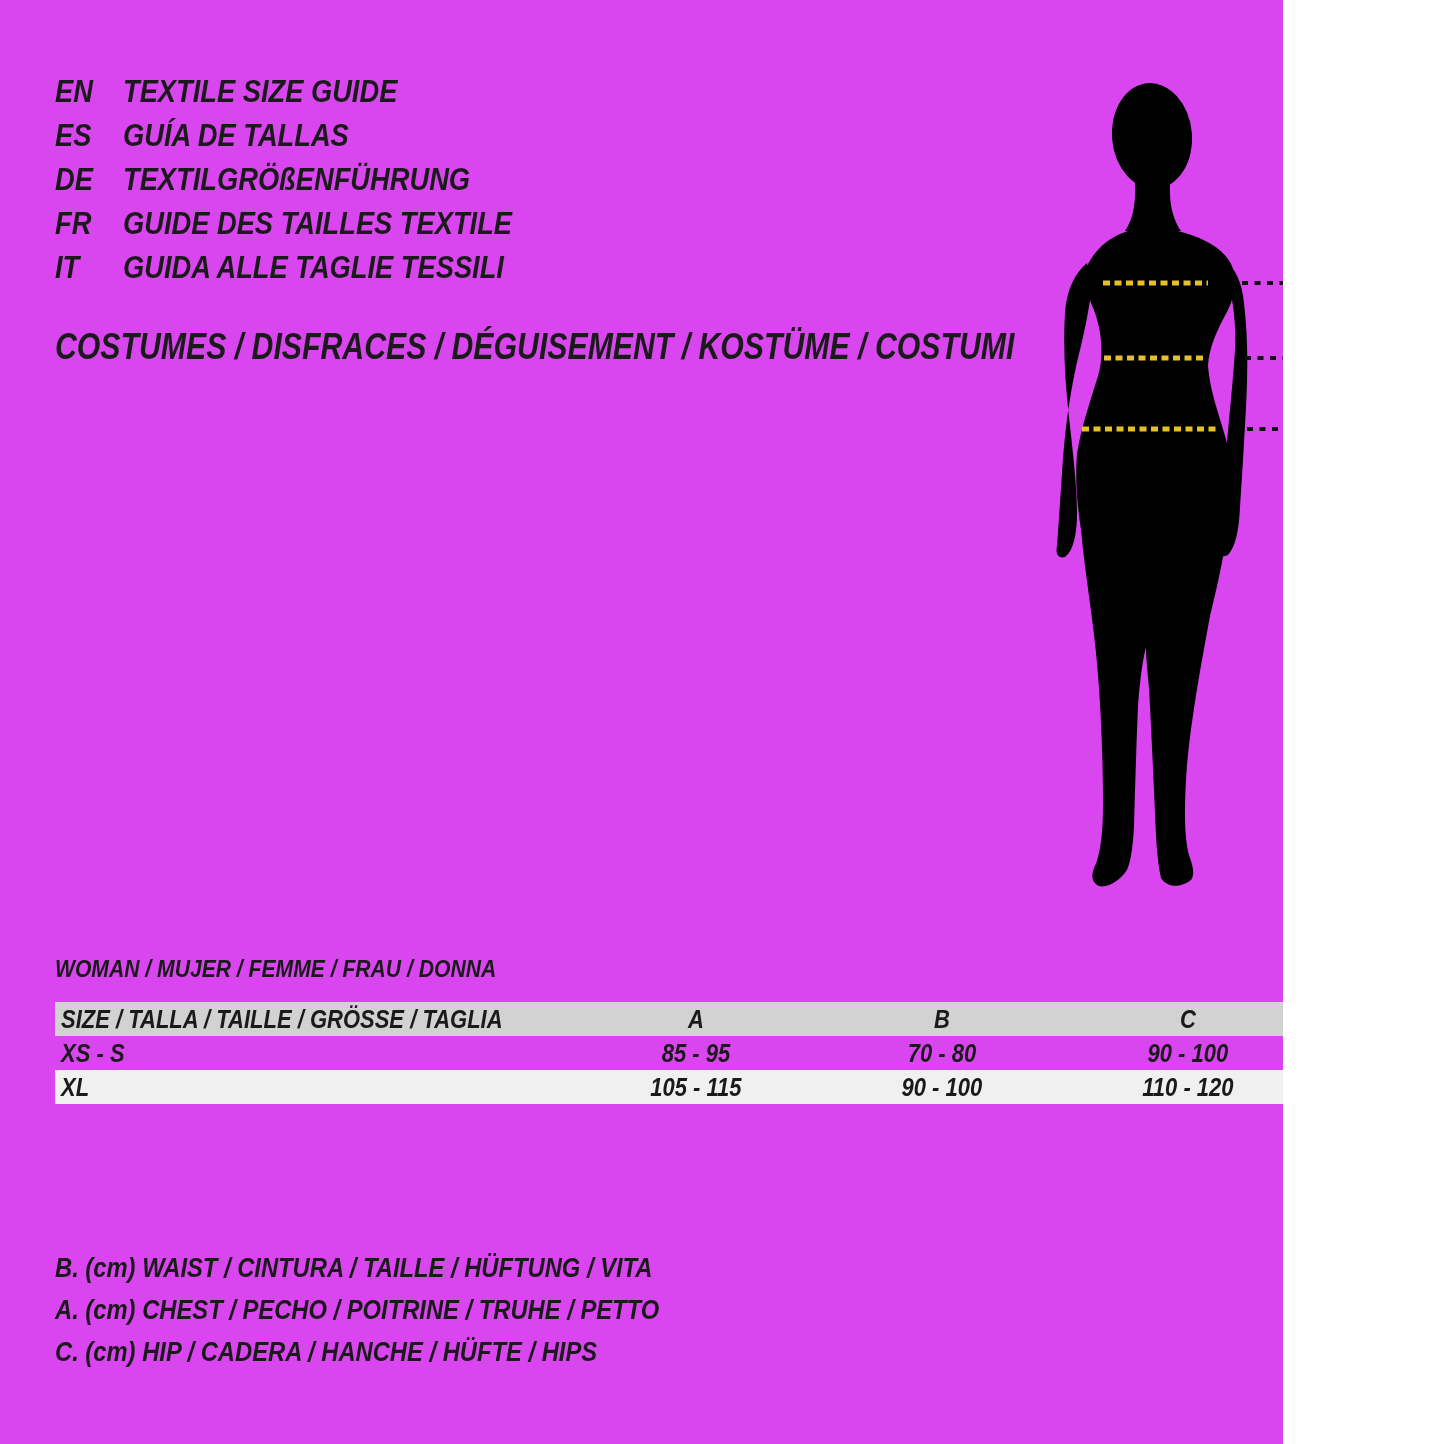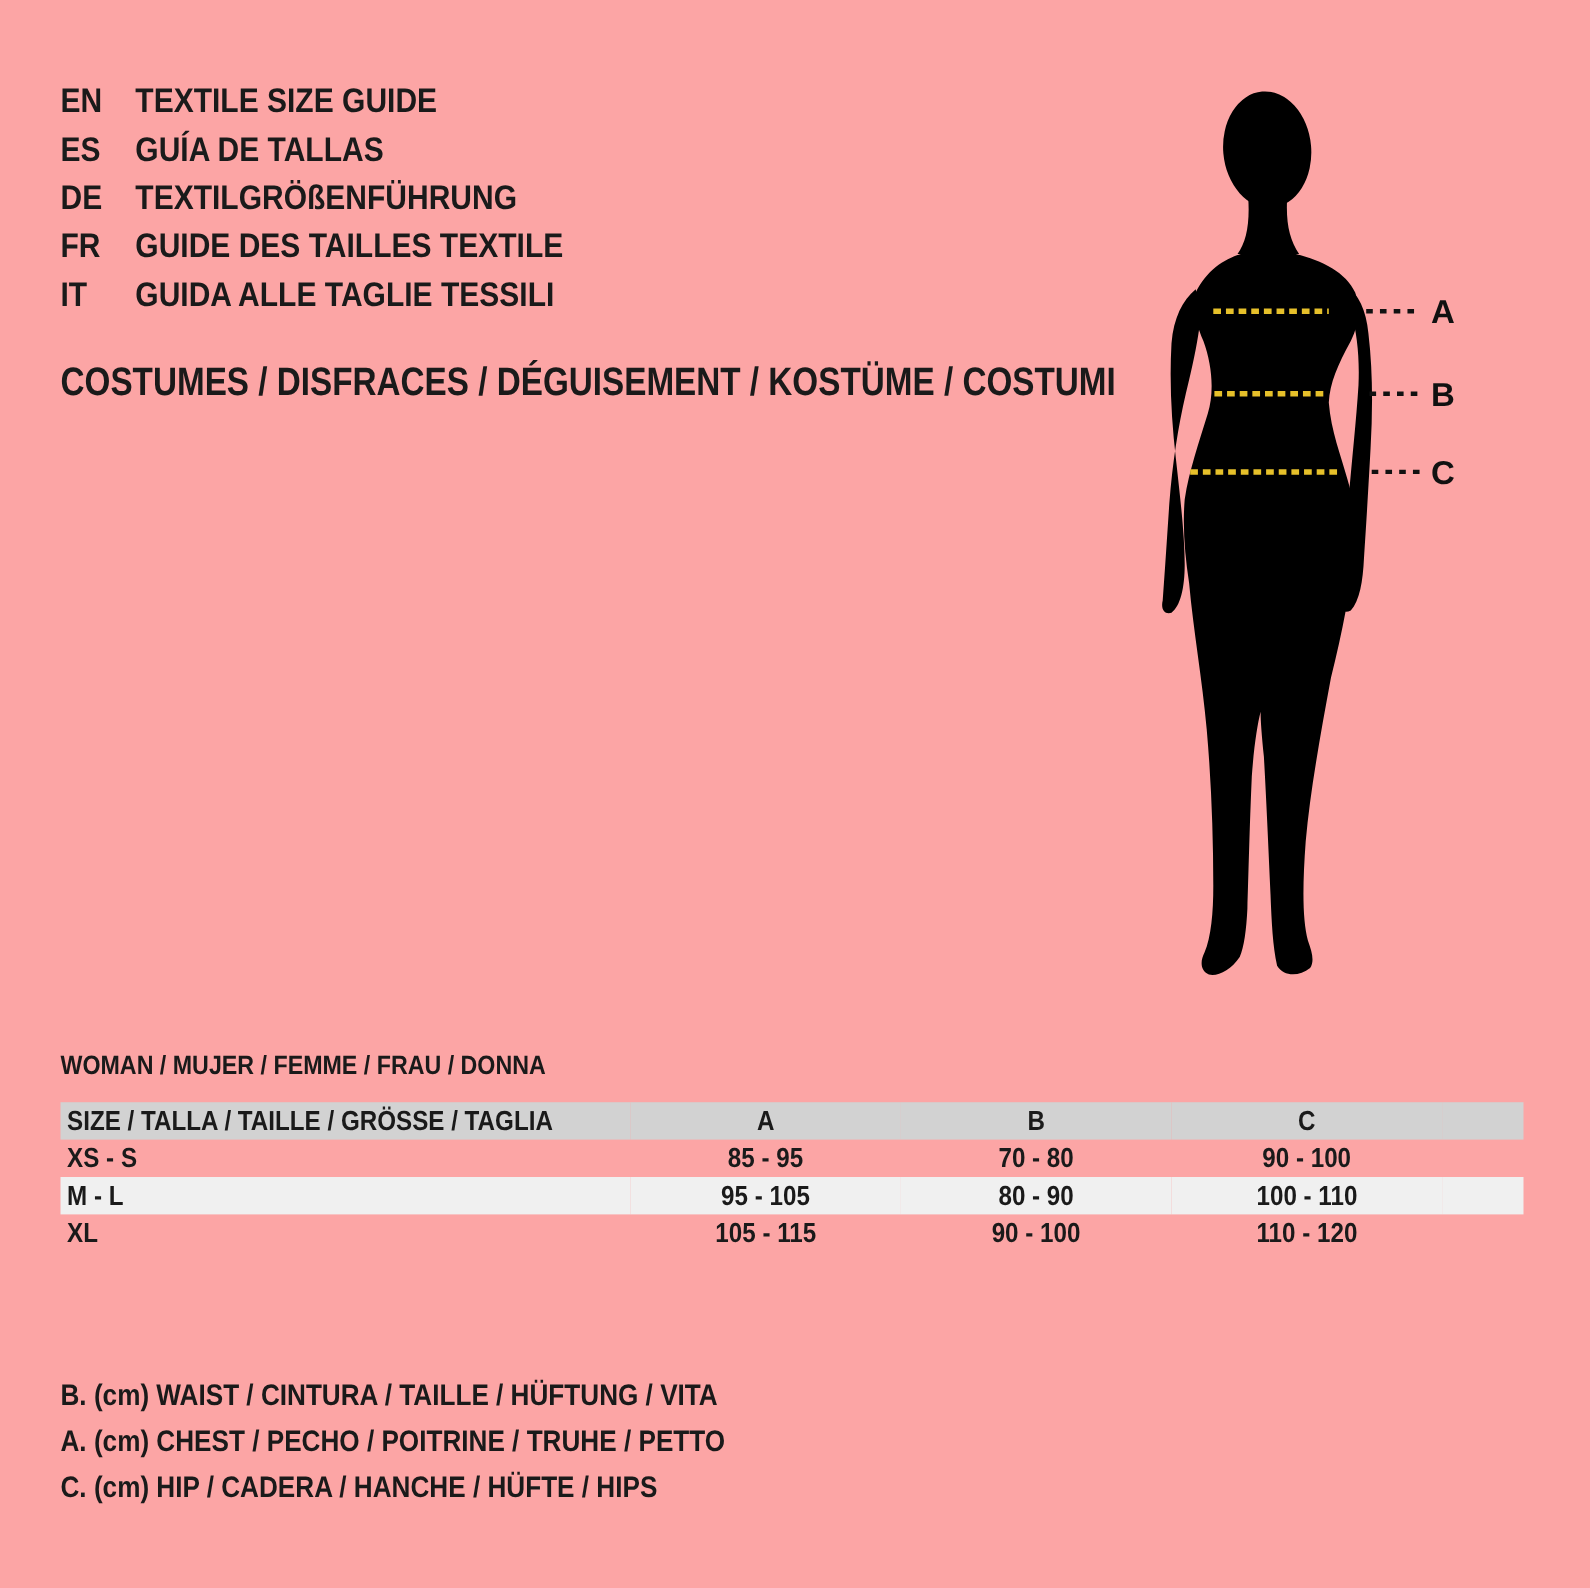--- a/index.html
+++ b/index.html
@@ -1,17 +1,17 @@
 <!DOCTYPE html>
 <html><head>
 <meta charset="utf-8">
 <style>
   html,body{margin:0;padding:0;background:#ffffff;}
   body{width:1445px;height:1444px;font-family:"Liberation Sans","DejaVu Sans",sans-serif;color:#1a1a1a;}
-  .page{position:relative;width:1445px;height:1444px;background:#fca5a5;overflow:hidden;}
+  .page{position:relative;width:1283px;height:1444px;background:#d946ef;overflow:hidden;font-style:italic;}
 
   .cond{display:inline-block;white-space:nowrap;transform:scaleX(.88);transform-origin:0 50%;}
   .cond-tight{display:inline-block;white-space:nowrap;transform:scaleX(.84);transform-origin:0 50%;}
   .cond-c{display:inline-block;white-space:nowrap;transform:scaleX(.88);transform-origin:50% 50%;}
 
   .lang-list{position:absolute;left:55px;top:70px;font-size:31px;font-weight:bold;}
   .lang-row{height:44px;line-height:44px;}
   .lang-row .code{width:68px;}
 
   .category-title{position:absolute;left:55px;top:327px;font-size:36px;font-weight:bold;line-height:40px;}
@@ -146,27 +146,20 @@
     </thead>
     <tbody>
       <tr>
         <td class="size-col"><span class="cond">XS - S</span></td>
         <td><span class="cond-c">85 - 95</span></td>
         <td><span class="cond-c">70 - 80</span></td>
         <td><span class="cond-c">90 - 100</span></td>
         <td></td>
       </tr>
       <tr>
-        <td class="size-col"><span class="cond">M - L</span></td>
-        <td><span class="cond-c">95 - 105</span></td>
-        <td><span class="cond-c">80 - 90</span></td>
-        <td><span class="cond-c">100 - 110</span></td>
-        <td></td>
-      </tr>
-      <tr>
         <td class="size-col"><span class="cond">XL</span></td>
         <td><span class="cond-c">105 - 115</span></td>
         <td><span class="cond-c">90 - 100</span></td>
         <td><span class="cond-c">110 - 120</span></td>
         <td></td>
       </tr>
     </tbody>
   </table>
 
   <div class="legend">

